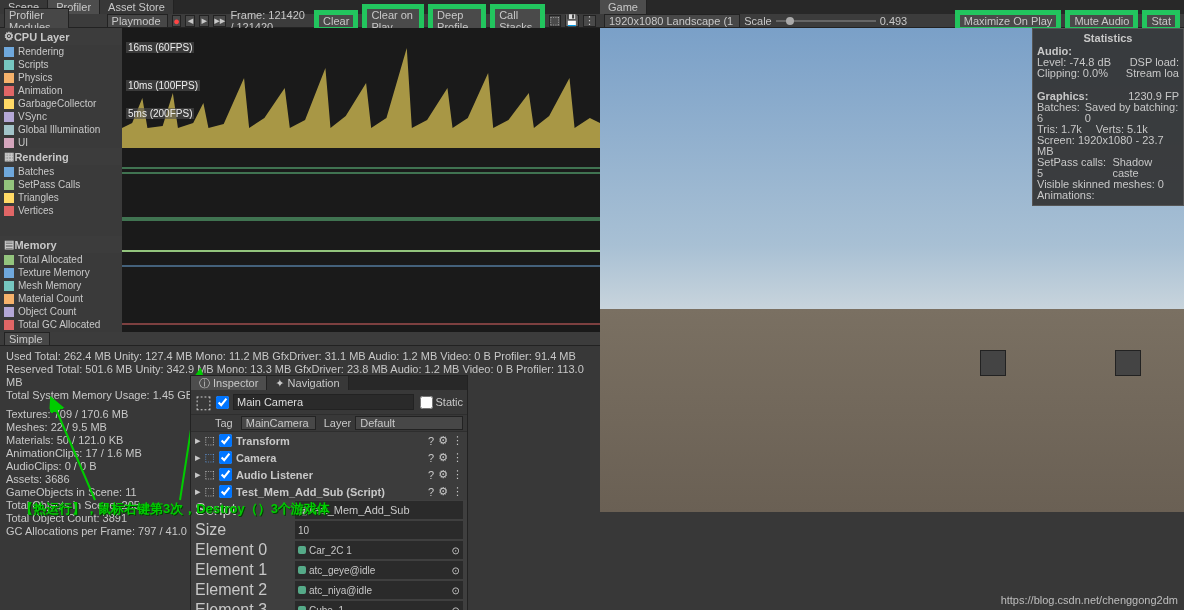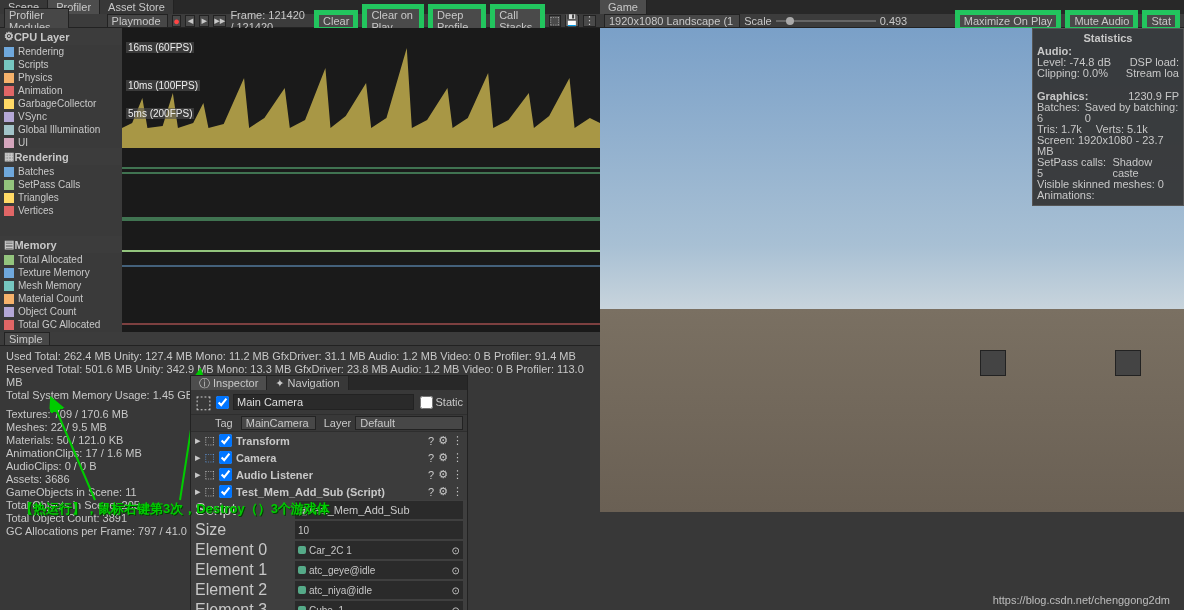--- a/index.html
+++ b/index.html
@@ -31,21 +31,21 @@
 .obj-dot { width:8px; height:8px; background:#5a8; border-radius:2px; margin-right:3px; display:inline-block; }
 .game-view { flex:1; background:linear-gradient(to bottom,#7aa0c8 0%,#a8c0d4 45%,#c8d4dc 58%,#7a7062 58%,#6a6054 100%); position:relative; }
 .stats { position:absolute; top:28px; right:0; width:152px; background:rgba(50,50,50,.92); padding:4px; font-size:10px; line-height:11px; z-index:4; border:1px solid #555; }
 .stats-title { text-align:center; font-weight:bold; margin-bottom:2px; }
 .cube { position:absolute; width:26px; height:26px; background:#444; border:1px solid #222; }
 .annotation { position:absolute; left:20px; top:500px; color:#0c0; font-weight:bold; font-size:13px; z-index:6; text-shadow:1px 1px 0 #040; }
 .arrow { position:absolute; stroke:#0c0; stroke-width:2; fill:none; z-index:3; }
 #triangles-graph path { fill:rgba(100,200,150,.2); stroke:#6c8; }
 .slider-track { flex:0 0 100px; height:2px; background:#666; position:relative; }
 .slider-thumb { position:absolute; width:8px; height:8px; background:#aaa; border-radius:4px; top:-3px; }
-.watermark { position:absolute; right:14px; bottom:4px; color:#ddd; font-size:11px; z-index:5; opacity:.8; }
+.watermark { position:absolute; right:6px; bottom:4px; color:#ddd; font-size:11px; z-index:5; opacity:.8; }
 .icon-btn { width:14px; height:12px; background:#4a4a4a; border:1px solid #222; display:inline-flex; align-items:center; justify-content:center; }
 </style>
 </head>
 <body>
 
 <div class="top-tabs" style="width:600px;float:left">
   <div class="tab">Scene</div>
   <div class="tab active">Profiler</div>
   <div class="tab">Asset Store</div>
 </div>

